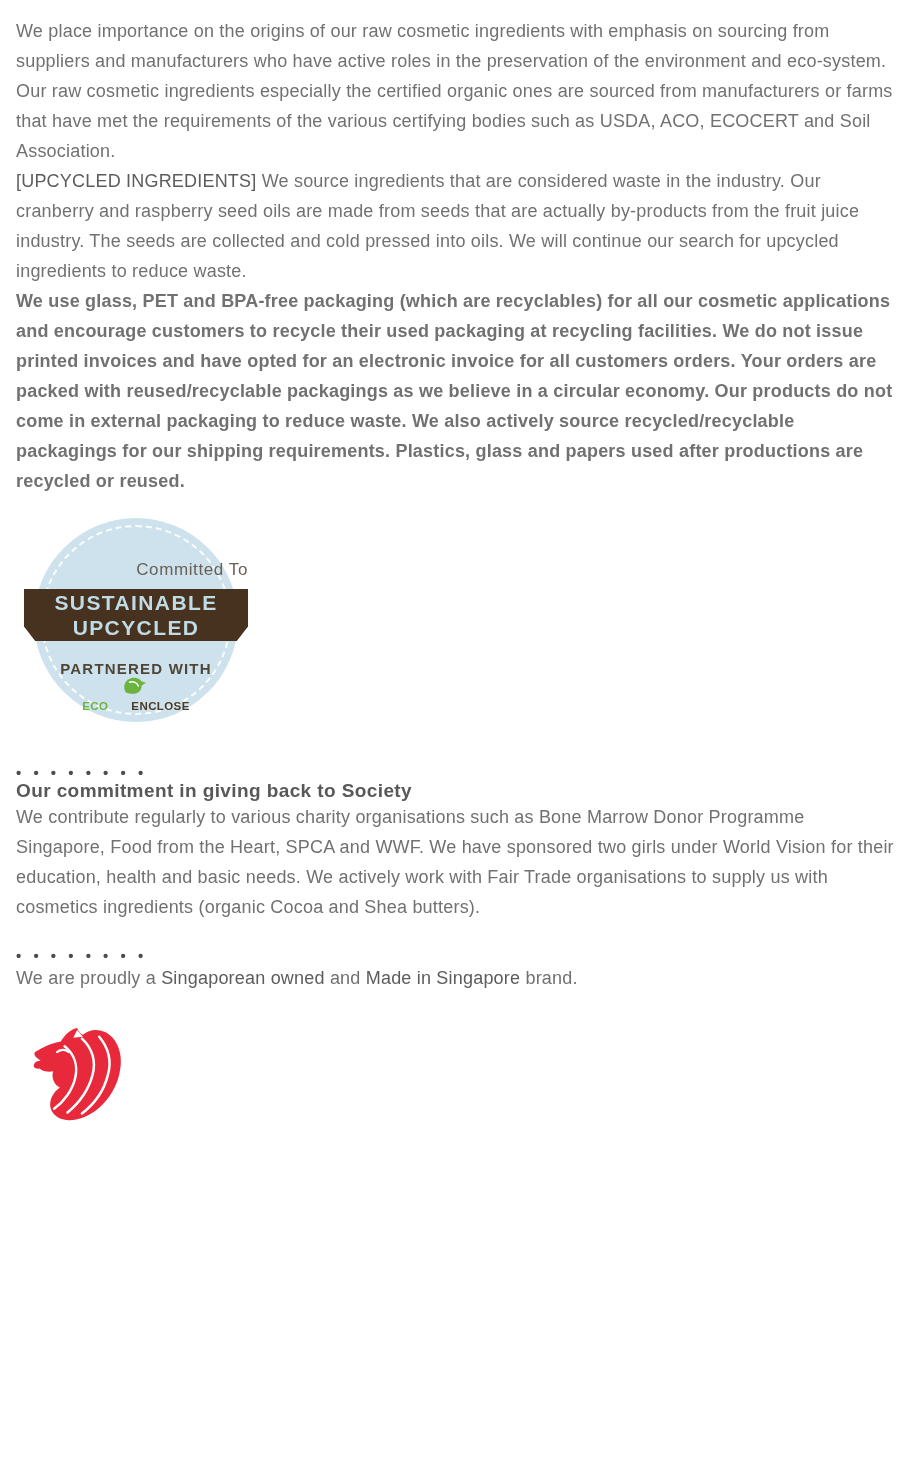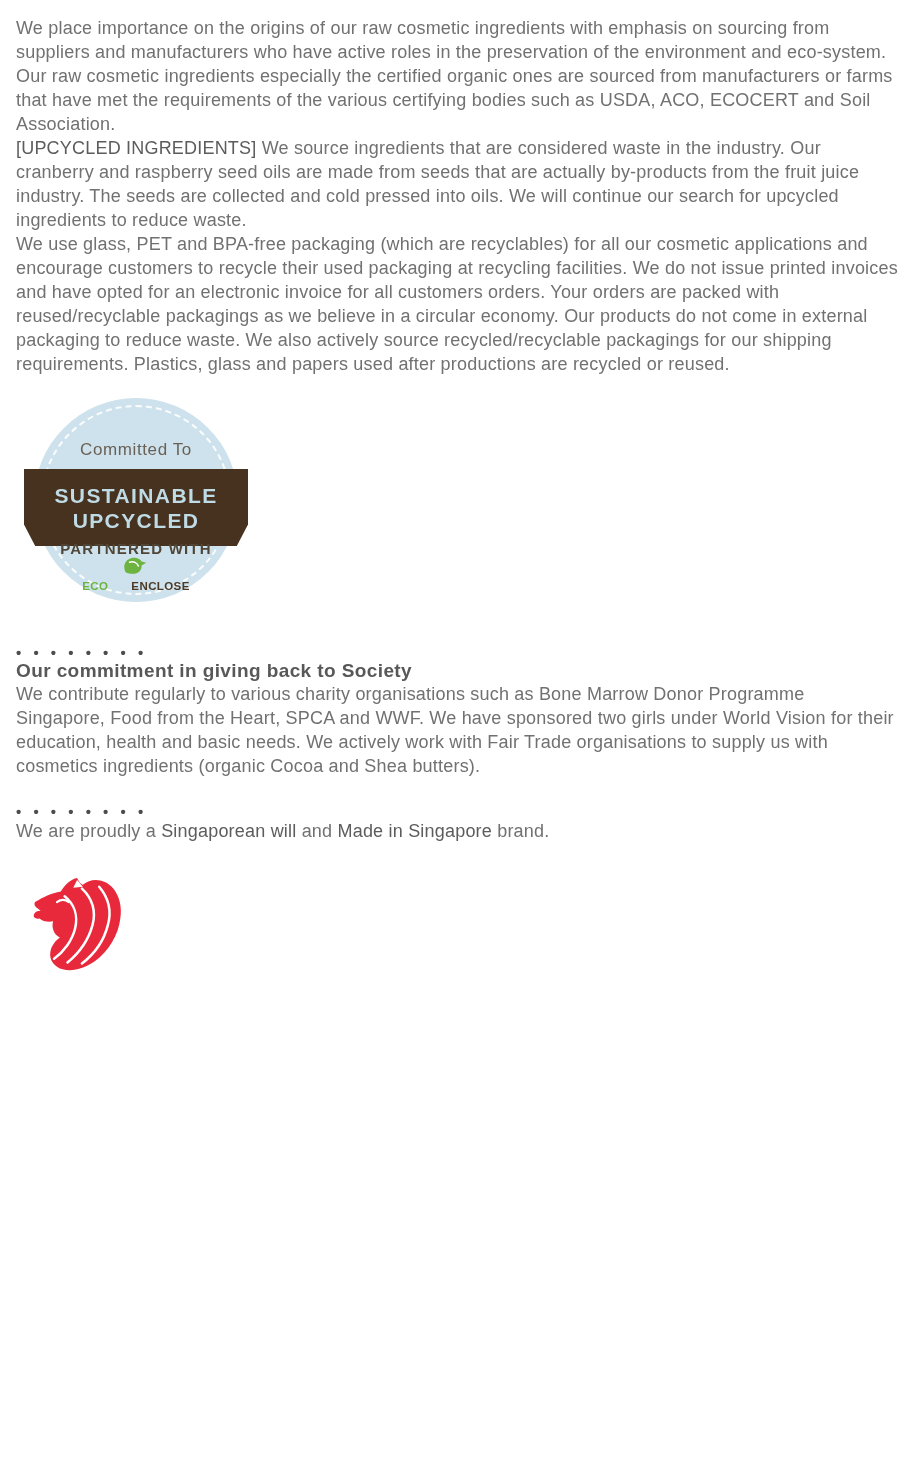--- a/index.html
+++ b/index.html
@@ -23,27 +23,27 @@
     margin: 0;
     font-size: 19px;
     font-weight: 700;
     letter-spacing: 0.4px;
     color: #585858;
   }
   p.body-text {
     margin: 0;
     max-width: 882px;
     font-size: 18px;
-    line-height: 24px;
+    line-height: 30px;
     letter-spacing: 0.2px;
     color: #717171;
   }
   .mt-30 { margin-top: 30px; }
   .mt-22 { margin-top: 22px; }
-  .mt-55 { margin-top: 55px; }
+  .mt-55 { margin-top: 55px; font-weight: bold; }
   .bold-inline { font-weight: 400; color: #5c5c5c; }
 
   
   .badge-wrap {
     position: relative;
     width: 224px;
     height: 207px;
     margin: 22px 0 0 8px;
   }
   .badge-circle {
@@ -55,29 +55,29 @@
   }
   .badge-dashed {
     position: absolute;
     left: 7px; top: 7px; right: 7px; bottom: 7px;
     border: 2px dashed rgba(255,255,255,0.9);
     border-radius: 50%;
   }
   .badge-committed {
     position: absolute;
     top: 42px; left: 0; width: 100%;
-    text-align: center;
+    text-align: right;
     font-size: 17px;
     letter-spacing: 0.6px;
     color: #6a6156;
   }
   .badge-ribbon {
     position: absolute;
     top: 71px; left: 0;
-    width: 224px; height: 77px;
+    width: 224px; height: 52px;
     background: #47311f;
     clip-path: polygon(0 0, 100% 0, 100% 72%, 95% 100%, 5% 100%, 0 72%);
     display: flex;
     flex-direction: column;
     align-items: center;
     justify-content: center;
   }
   .badge-ribbon .ribbon-line {
     font-size: 21px;
     font-weight: 800;
@@ -162,21 +162,21 @@
   </div>
 
   <div class="dots-sep dots-1">• • • • • • • •</div>
 
   <h2 class="section-heading heading-2">Our commitment in giving back to Society</h2>
 
   <p class="body-text para-4">We contribute regularly to various charity organisations such as Bone Marrow Donor Programme Singapore, Food from the Heart, SPCA and WWF. We have sponsored two girls under World Vision for their education, health and basic needs. We actively work with Fair Trade organisations to supply us with cosmetics ingredients (organic Cocoa and Shea butters).</p>
 
   <div class="dots-sep dots-2">• • • • • • • •</div>
 
-  <p class="body-text made-line"><span>We are proudly a </span><span class="bold-inline">Singaporean will</span><span> and </span><span class="bold-inline">Made in Singapore</span><span> brand.</span></p>
+  <p class="body-text made-line"><span>We are proudly a </span><span class="bold-inline">Singaporean owned</span><span> and </span><span class="bold-inline">Made in Singapore</span><span> brand.</span></p>
 
   <div class="merlion-box">
     <svg width="96" height="106" viewBox="0 0 100 110" aria-hidden="true">
       <path fill="#e8293b" d="M30 17
         C 35 9, 41 4, 47 3
         C 49 7, 50 9, 53 10
         C 62 2, 76 4, 84 13
         C 91 21, 94 33, 92 45
         C 90 62, 80 79, 65 90
         C 55 97, 42 101, 32 98

